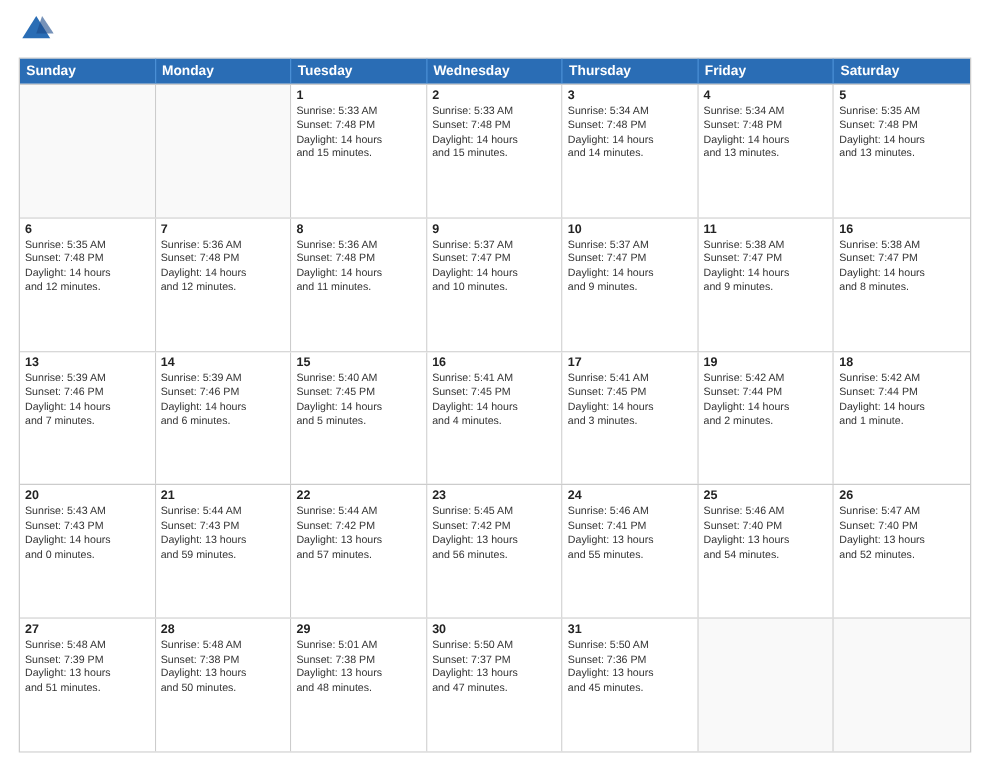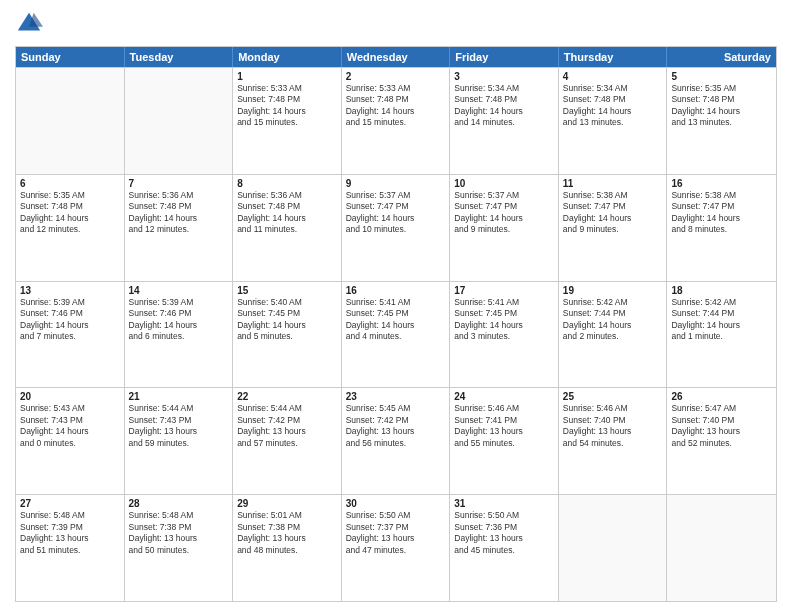--- a/index.html
+++ b/index.html
@@ -67,21 +67,21 @@
       background: #2a6db5;
     }
     .cal-header-cell {
       color: white;
       font-size: 11px;
       font-weight: bold;
       padding: 4px 5px;
       text-align: left;
       border-right: 1px solid #4a8fd5;
     }
-    .cal-header-cell:last-child { border-right: none; text-align: right; }
+    .cal-header-cell:last-child { border-right: none; }
     .cal-body {
       flex: 1;
       display: flex;
       flex-direction: column;
     }
     .cal-row {
       display: grid;
       grid-template-columns: repeat(7, 1fr);
       flex: 1;
       border-top: 1px solid #ccc;
@@ -123,25 +123,25 @@
     </div>
     <div class="title-block">
       <div class="month-title"></div>
       <div class="location"></div>
     </div>
   </div>
 
   <div class="calendar">
     <div class="cal-header" id="cal-header-row">
         <div class="cal-header-cell">Sunday</div>
+        <div class="cal-header-cell">Monday</div>
         <div class="cal-header-cell">Tuesday</div>
-        <div class="cal-header-cell">Monday</div>
         <div class="cal-header-cell">Wednesday</div>
+        <div class="cal-header-cell">Thursday</div>
         <div class="cal-header-cell">Friday</div>
-        <div class="cal-header-cell">Thursday</div>
         <div class="cal-header-cell">Saturday</div>
       </div>
     <div class="cal-body" id="cal-body">
         <div class="cal-row">
           <div class="cal-cell empty"></div>
           <div class="cal-cell empty"></div>
           <div class="cal-cell">
             <div class="day-num">1</div>
             <div class="cell-line">Sunrise: 5:33 AM</div>
             <div class="cell-line">Sunset: 7:48 PM</div>

